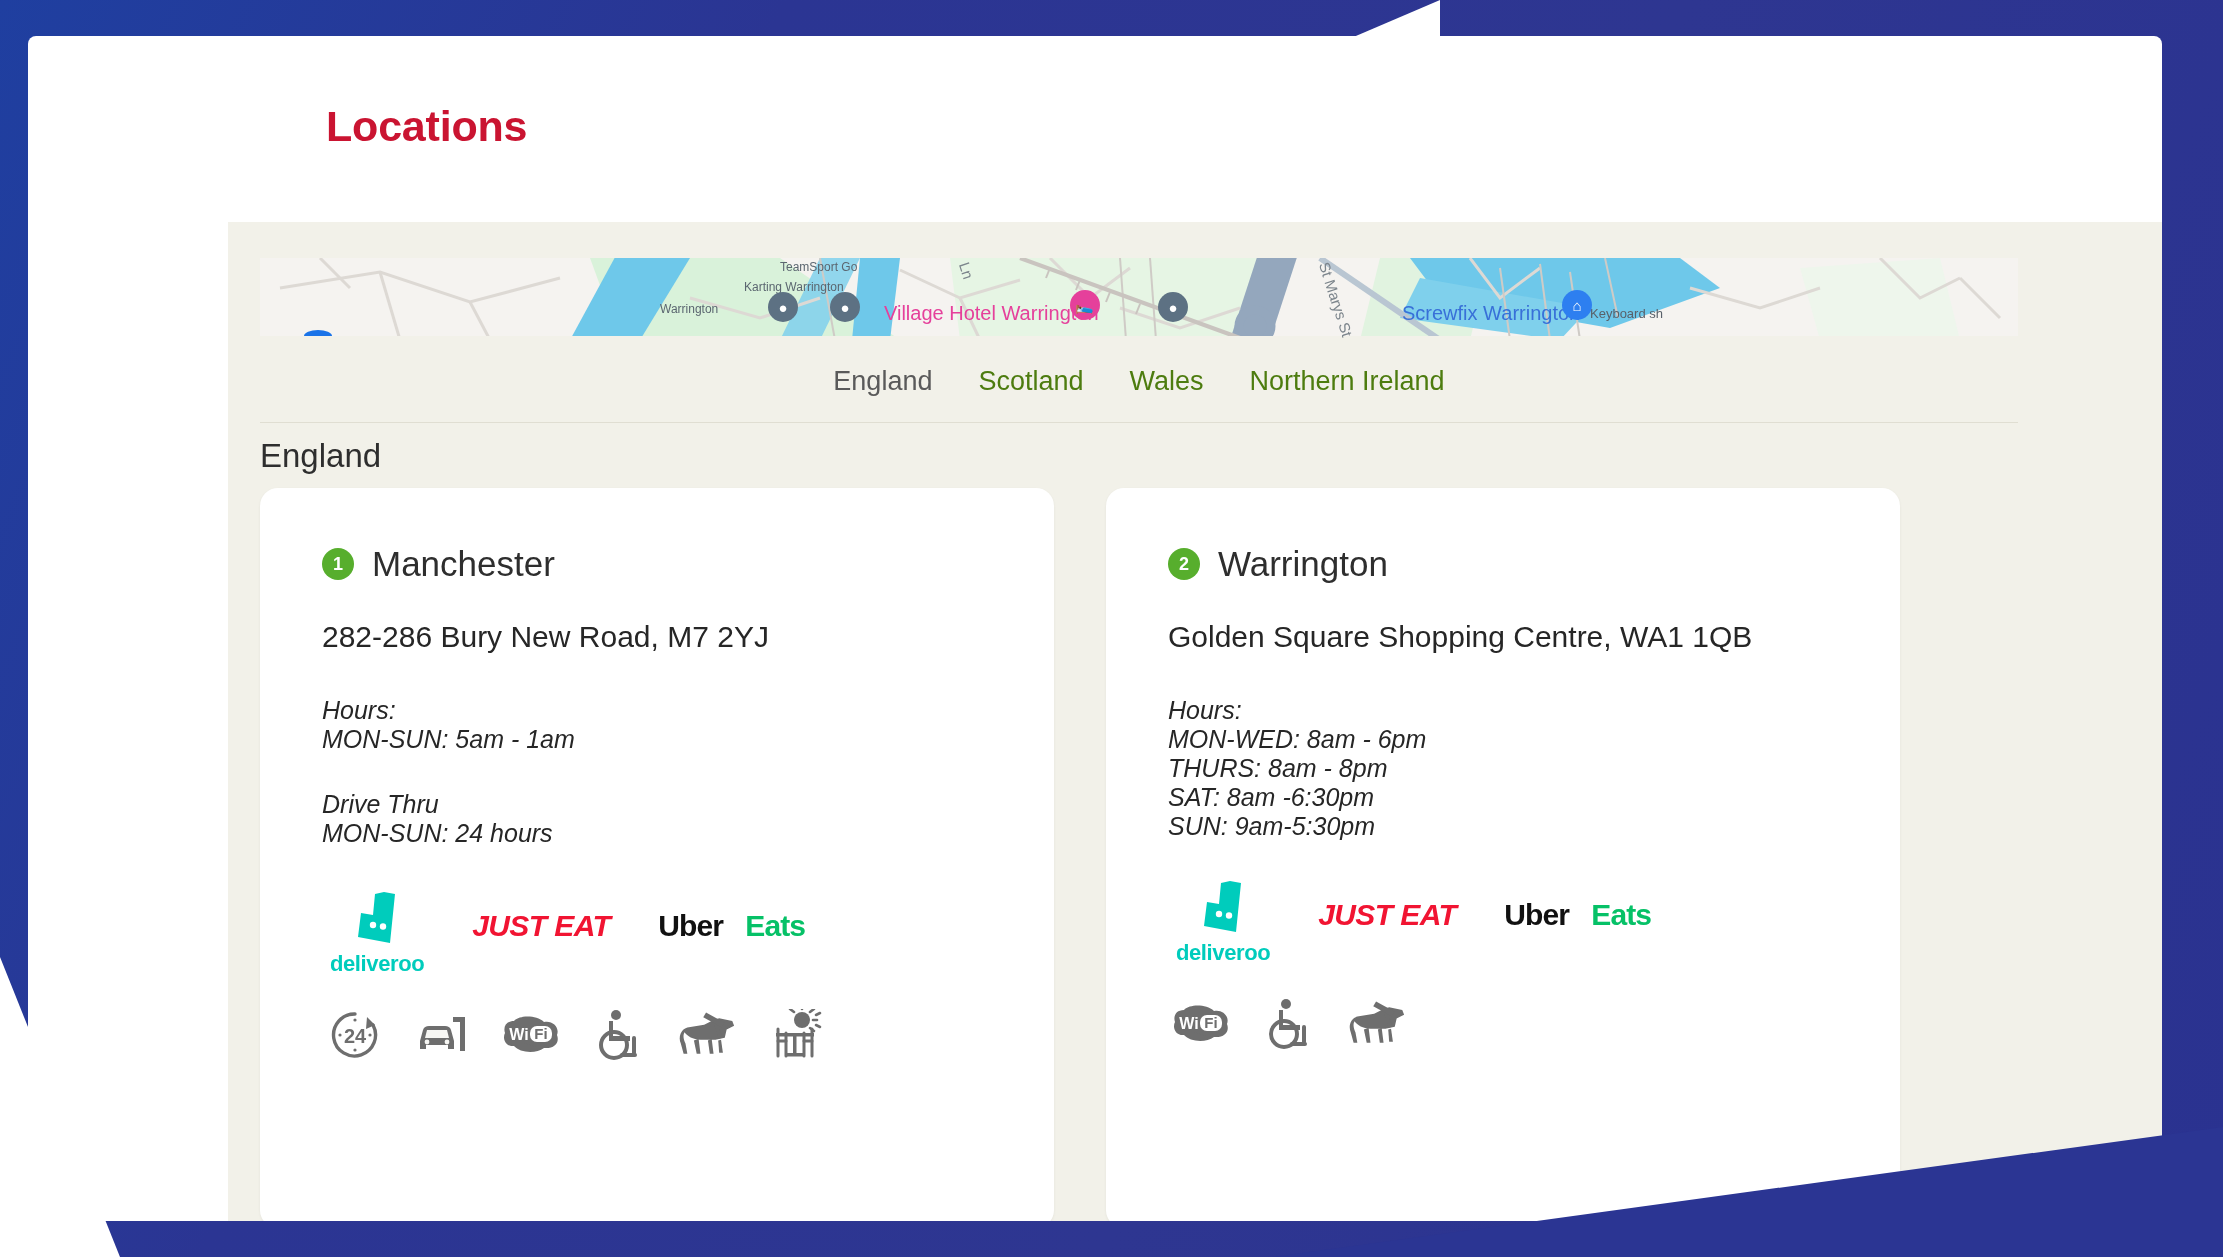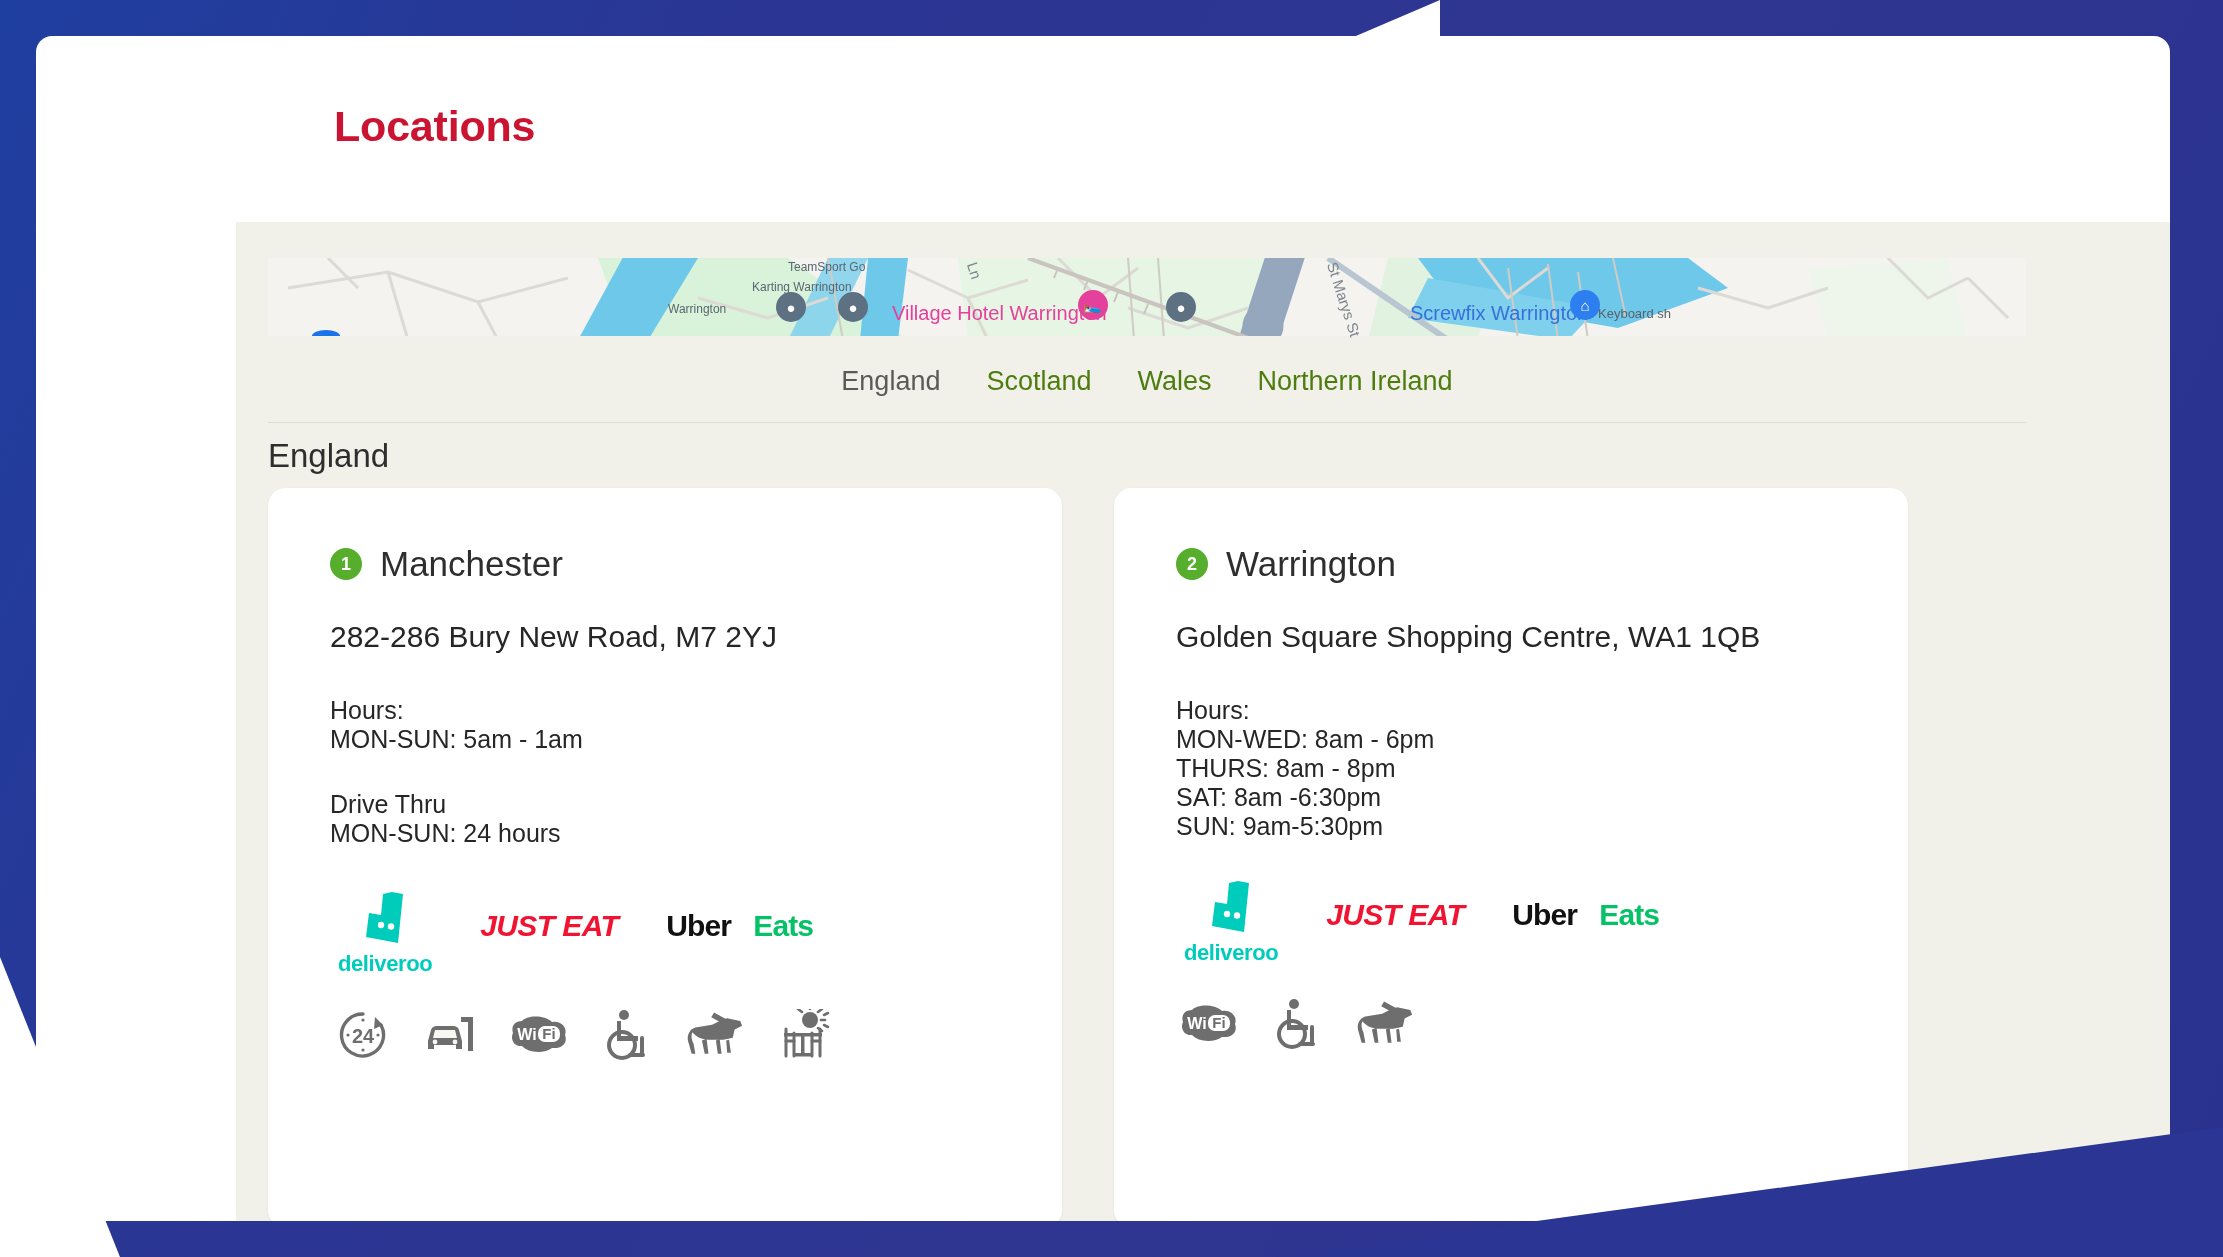--- a/index.html
+++ b/index.html
@@ -42,24 +42,24 @@
     right: 0; bottom: 0;
     width: 950px; height: 130px;
     background: #2b3593;
     clip-path: polygon(100% 0, 100% 100%, 0 100%);
     z-index: 6;
   }
 
   
   #page-card {
     position: absolute;
-    left: 36px; top: 36px;
+    left: 28px; top: 36px;
     width: 2134px; height: 1185px;
     background: #ffffff;
-    border-radius: 16px;
+    border-radius: 8px;
     overflow: hidden;
     z-index: 4;
   }
 
   
   .page-title {
     position: absolute;
     left: 298px; top: 66px;
     font-size: 43px;
     font-weight: bold;
@@ -187,20 +187,21 @@
     font-size: 30px;
     color: #262626;
     margin-bottom: 42px;
   }
 
   .hours-block { margin-bottom: 36px; }
   .hours-label, .hours-line {
     font-size: 25px;
     color: #262626;
     line-height: 1.16;
+    font-style: italic;
   }
 
   .drive-block { margin-bottom: 40px; }
 
   
   .delivery-row {
     display: flex;
     align-items: center;
     gap: 48px;
     margin: 14px 0 26px 8px;

